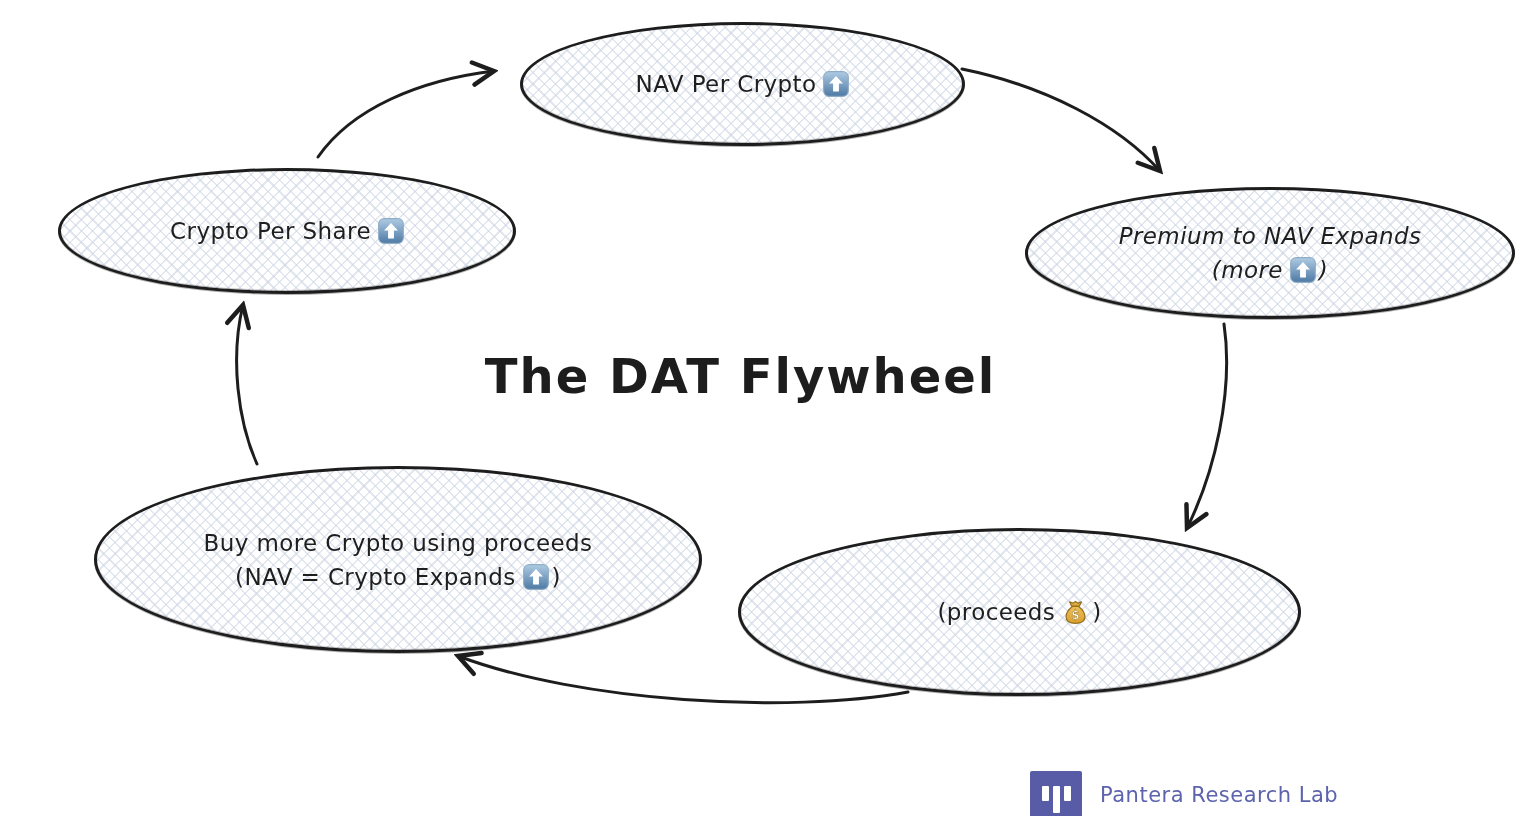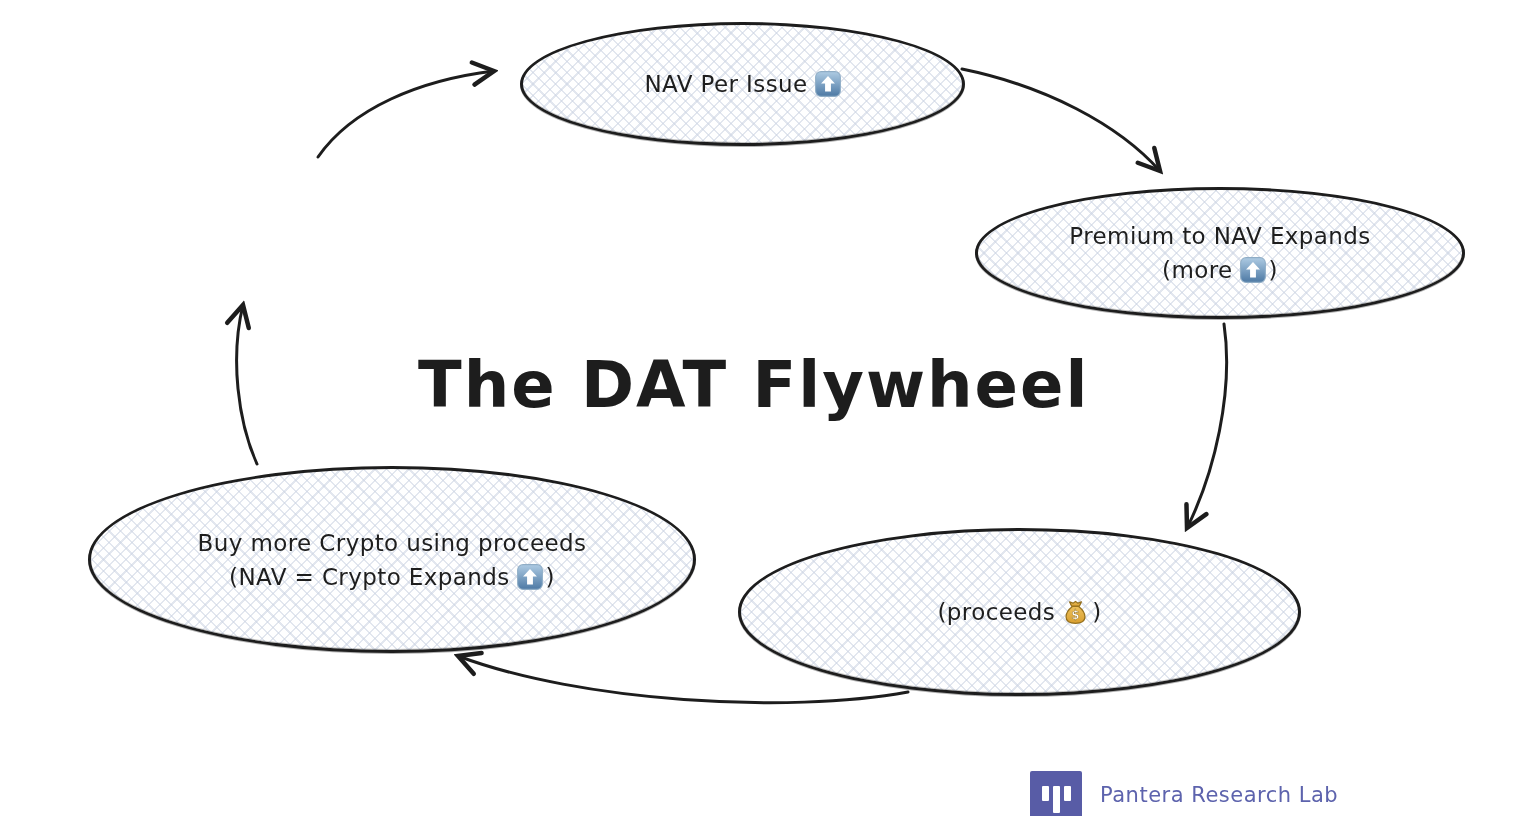--- a/index.html
+++ b/index.html
@@ -9,35 +9,35 @@
   
   .node{position:absolute;border:3px solid #1d1d1d;border-radius:50%;
     display:flex;flex-direction:column;align-items:center;justify-content:center;
     box-sizing:border-box;
     background-color:#ffffff;
     background-image:
       repeating-linear-gradient(45deg, rgba(203,211,226,0.55) 0 1.6px, transparent 1.6px 8px),
       repeating-linear-gradient(135deg, rgba(203,211,226,0.55) 0 1.6px, transparent 1.6px 8px);
     box-shadow:0 1px 0 rgba(29,29,29,.35), inset 0 -1px 0 rgba(29,29,29,.25);}
   .node-top{left:520px;top:22px;width:445px;height:124px;}
-  .node-right{left:975px;top:187px;width:490px;height:132px;}
+  .node-right{left:1025px;top:187px;width:490px;height:132px;font-style:italic;}
   .node-bottom-right{left:738px;top:528px;width:563px;height:168px;}
-  .node-bottom-left{left:88px;top:466px;width:608px;height:187px;}
+  .node-bottom-left{left:94px;top:466px;width:608px;height:187px;}
   .node-left{left:58px;top:168px;width:458px;height:126px;}
 
   .label-line{display:flex;align-items:center;justify-content:center;gap:7px;
     font-size:23px;line-height:34px;white-space:nowrap;letter-spacing:0.4px;}
 
   
   .emoji{width:26px;height:26px;display:inline-block;flex:0 0 auto;}
   .emoji-bag{width:27px;height:27px;}
 
   
   .title{position:absolute;left:418px;top:348px;width:645px;text-align:center;
-    font-size:64px;font-weight:700;letter-spacing:2px;color:#1d1d1d;white-space:nowrap;}
+    font-size:48px;font-weight:700;letter-spacing:2px;color:#1d1d1d;white-space:nowrap;}
 
   
   .arrows{position:absolute;left:0;top:0;width:1536px;height:816px;pointer-events:none;}
 
   
   .brand{position:absolute;left:1030px;top:771px;display:flex;align-items:center;gap:18px;}
   .brand-mark{width:52px;height:52px;background:#585ca6;border-radius:2px;position:relative;
     display:flex;justify-content:center;align-items:flex-start;gap:4px;padding-top:15px;box-sizing:border-box;}
   .brand-mark .bar{width:7px;background:#ffffff;border-radius:1px;}
   .brand-mark .bar.short{height:15px;}
@@ -70,21 +70,21 @@
     </defs>
     <path d="M 318 157 C 352 108 420 80 494 71" fill="none" stroke="#1d1d1d" stroke-width="3" stroke-linecap="round" marker-end="url(#ah)"></path>
     <path d="M 962 69 C 1045 86 1118 124 1160 171" fill="none" stroke="#1d1d1d" stroke-width="3" stroke-linecap="round" marker-end="url(#ah)"></path>
     <path d="M 1224 324 C 1234 392 1214 474 1187 528" fill="none" stroke="#1d1d1d" stroke-width="3" stroke-linecap="round" marker-end="url(#ah)"></path>
     <path d="M 908 692 C 788 714 580 702 458 656" fill="none" stroke="#1d1d1d" stroke-width="3" stroke-linecap="round" marker-end="url(#ah)"></path>
     <path d="M 257 464 C 238 422 230 358 243 305" fill="none" stroke="#1d1d1d" stroke-width="3" stroke-linecap="round" marker-end="url(#ah)"></path>
   </svg>
 
   <div class="node node-top">
     <div class="label-line">
-      <span>NAV Per Issue</span>
+      <span>NAV Per Crypto</span>
       <svg class="emoji" viewBox="0 0 24 24">
         <rect x="0.6" y="0.6" width="22.8" height="22.8" rx="5" fill="url(#gUp)" stroke="#8fadc6" stroke-width="1"></rect>
         <path d="M12 4.6 L18.4 11.6 H14.7 V19 H9.3 V11.6 H5.6 Z" fill="#ffffff"></path>
       </svg>
     </div>
   </div>
 
   <div class="node node-right">
     <div class="label-line">
       <span>Premium to NAV Expands</span>
@@ -118,20 +118,29 @@
     <div class="label-line">
       <span>(NAV = Crypto Expands</span>
       <svg class="emoji" viewBox="0 0 24 24">
         <rect x="0.6" y="0.6" width="22.8" height="22.8" rx="5" fill="url(#gUp)" stroke="#8fadc6" stroke-width="1"></rect>
         <path d="M12 4.6 L18.4 11.6 H14.7 V19 H9.3 V11.6 H5.6 Z" fill="#ffffff"></path>
       </svg>
       <span style="margin-left:-4px">)</span>
     </div>
   </div>
 
+  <div class="node node-left">
+    <div class="label-line">
+      <span>Crypto Per Share</span>
+      <svg class="emoji" viewBox="0 0 24 24">
+        <rect x="0.6" y="0.6" width="22.8" height="22.8" rx="5" fill="url(#gUp)" stroke="#8fadc6" stroke-width="1"></rect>
+        <path d="M12 4.6 L18.4 11.6 H14.7 V19 H9.3 V11.6 H5.6 Z" fill="#ffffff"></path>
+      </svg>
+    </div>
+  </div>
 
   <div class="title">The DAT Flywheel</div>
 
   <div class="brand">
     <div class="brand-mark">
       <div class="bar short"></div>
       <div class="bar tall"></div>
       <div class="bar short"></div>
     </div>
     <div class="brand-text">Pantera Research Lab</div>

